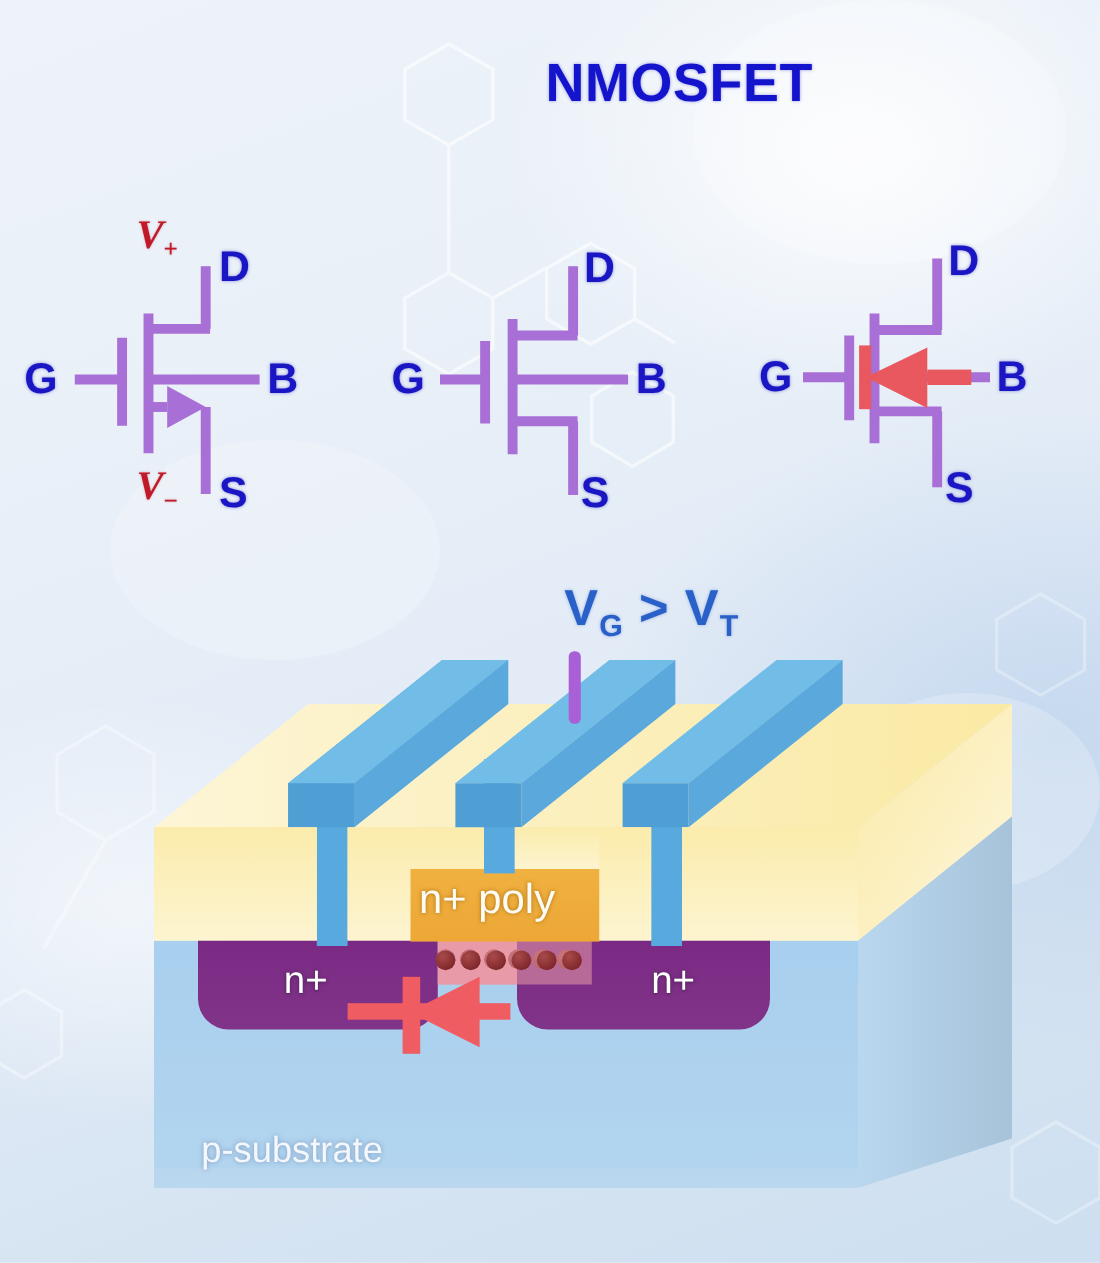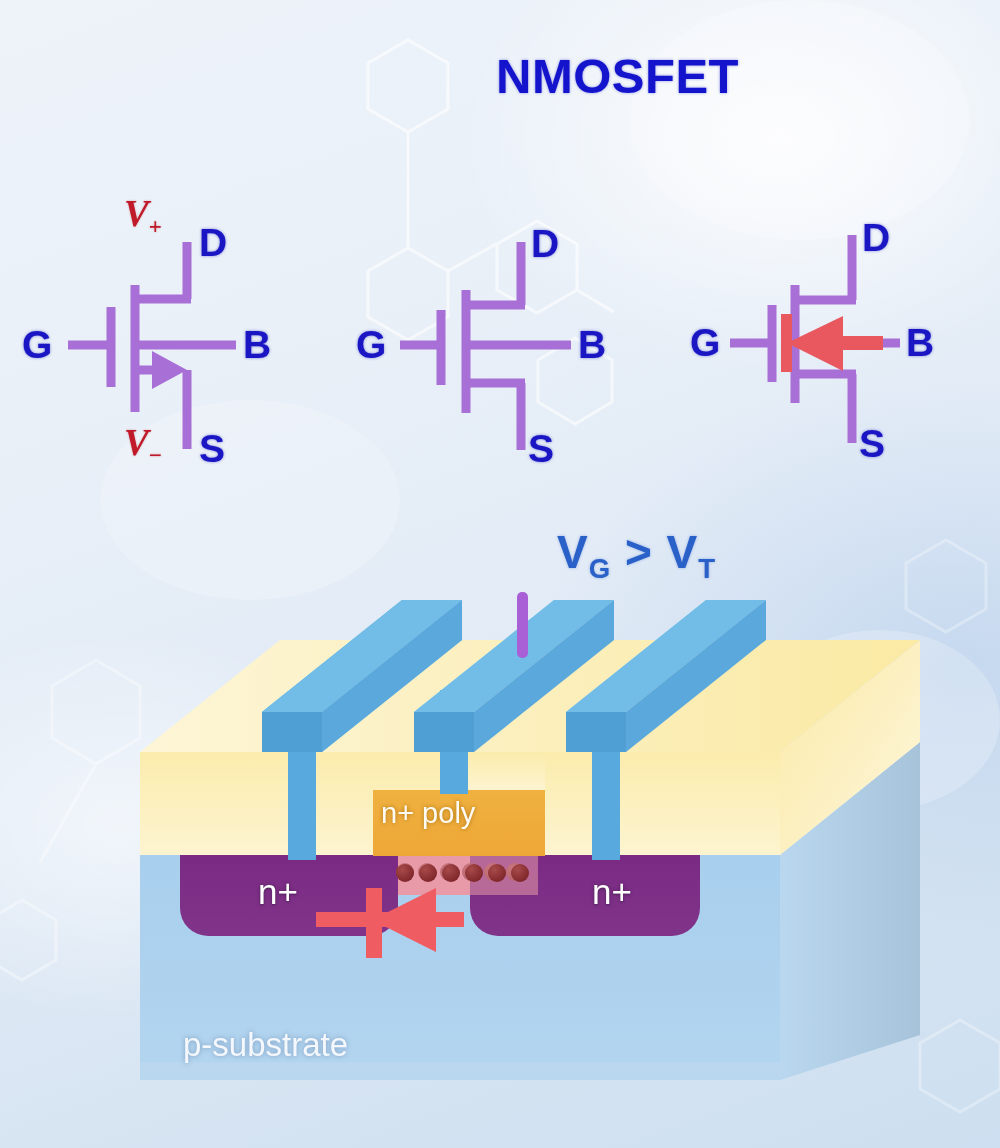--- a/index.html
+++ b/index.html
@@ -29,30 +29,29 @@
   .vlab{
     position:absolute;font-family:"Liberation Serif","DejaVu Serif",serif;
     font-style:italic;font-weight:bold;font-size:37px;color:#c0192a;
     white-space:nowrap;text-shadow:0 0 2px rgba(170,20,30,.4);
   }
   .vlab sub{font-size:.62em;font-style:normal;font-weight:bold;}
   .vgvt{
     position:absolute;font-size:46px;font-weight:bold;color:#2a61c9;
     white-space:nowrap;letter-spacing:1px;
     text-shadow:0 0 3px rgba(40,90,200,.4);
-    margin-left:44px;
   }
   .vgvt sub{font-size:.60em;}
   .devlabel{
     position:absolute;color:#ffffff;font-size:35px;font-weight:500;
     white-space:nowrap;
     text-shadow:0 0 4px rgba(80,40,90,.75),0 1px 2px rgba(60,30,70,.6);
   }
   .poly-label{
-    position:absolute;color:#fdfbf4;font-size:29px;font-weight:500;
+    position:absolute;color:#fdfbf4;font-size:38px;font-weight:500;
     white-space:nowrap;text-shadow:0 0 4px rgba(150,100,10,.8);
   }
   .sub-label{
     position:absolute;color:#f4f7fb;font-size:33px;font-weight:400;
     white-space:nowrap;text-shadow:0 0 5px rgba(110,140,180,.8);
   }
 </style>
 </head>
 <body>
 

